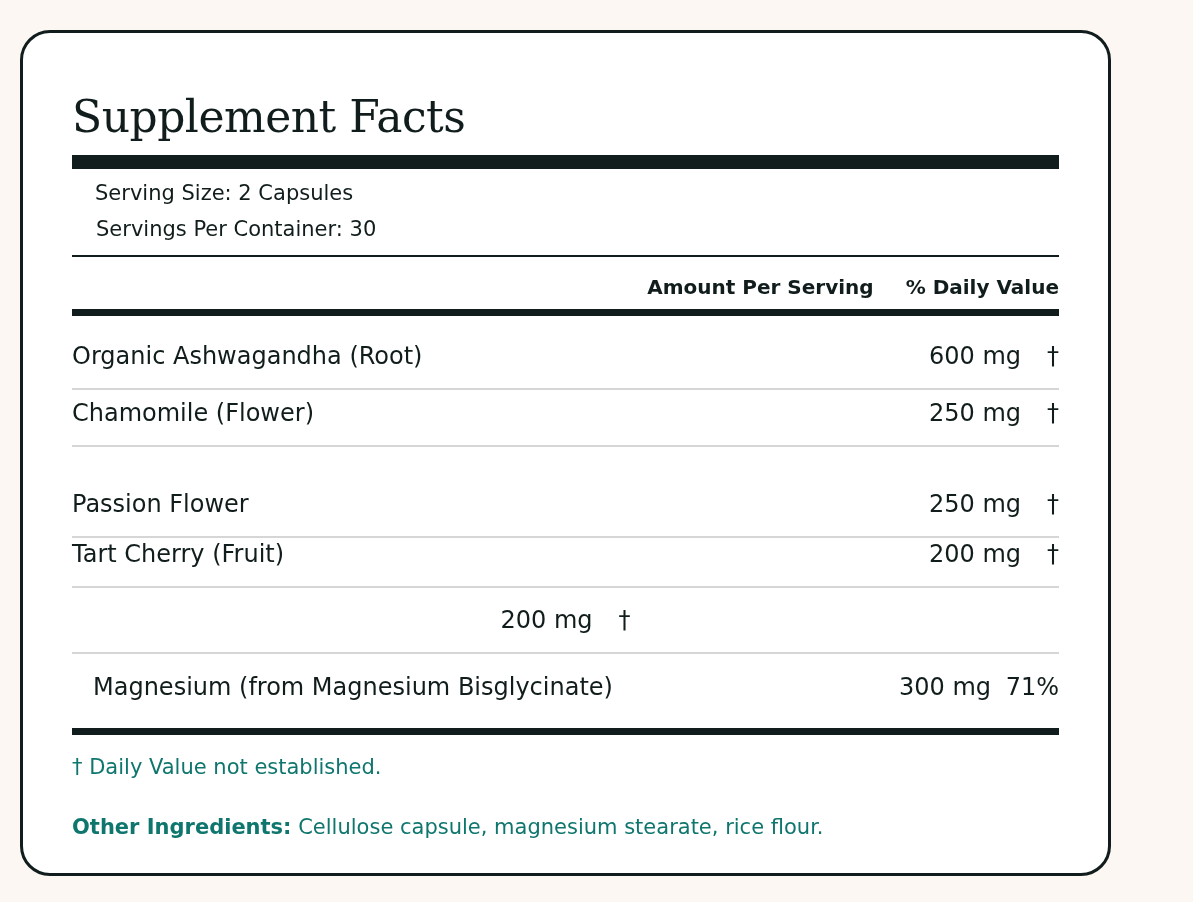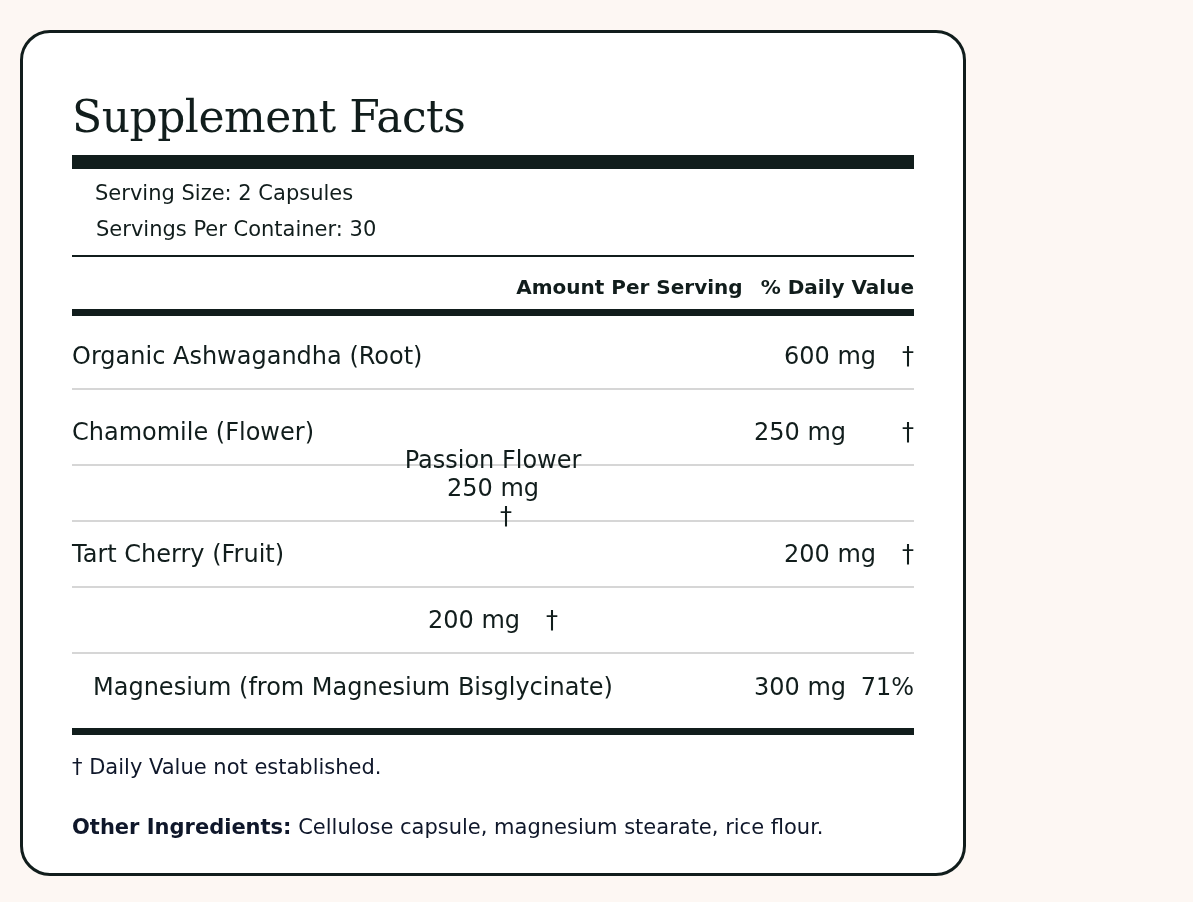--- a/index.html
+++ b/index.html
@@ -1,31 +1,31 @@
 <!DOCTYPE html>
 <html><head>
 <meta charset="utf-8">
 <style>
   html, body { margin:0; padding:0; }
   body { width:1193px; height:902px; background:#fdf7f3; position:relative; overflow:hidden; font-family:"DejaVu Sans", sans-serif; color:#111d1c; }
-  .card { position:absolute; left:20px; top:30px; width:946px; height:846px; border:3px solid #111d1c; border-radius:30px; background:#ffffff; box-sizing:border-box; }
+  .card { position:absolute; left:20px; top:30px; width:1091px; height:846px; border:3px solid #111d1c; border-radius:30px; background:#ffffff; box-sizing:border-box; }
   .inner { position:absolute; left:49px; right:49px; top:0; }
   .title { position:absolute; top:56px; left:0; font-family:"DejaVu Serif", serif; font-size:44px; line-height:56px; letter-spacing:-0.5px; font-weight:normal; }
   .bar-thick { position:absolute; left:0; right:0; height:14px; background:#111d1c; }
   .bar-mid { position:absolute; left:0; right:0; height:7px; background:#111d1c; }
   .bar-thin { position:absolute; left:0; right:0; height:2px; background:#111d1c; }
   .meta { position:absolute; left:0; font-size:21px; line-height:28px; }
-  .head { position:absolute; right:0; top:240px; font-size:20px; font-weight:bold; line-height:28px; display:flex; gap:18px;text-align:right; }
+  .head { position:absolute; right:0; top:240px; font-size:20px; font-weight:bold; line-height:28px; display:flex; gap:32px;text-align:right; }
   .row { position:absolute; left:0; right:0; height:66px; display:flex; align-items:center; border-bottom:2px solid #d6d6d6; box-sizing:border-box; font-size:24px;justify-content:center; }
   .row.last { border-bottom:none; }
   .row .name { flex:1; }
   .row .amt { text-align:right; }
   .row .dv { width:38px; text-align:right; }
   .row .dv.pct { width:68px; }
-  .foot { position:absolute; left:0; font-size:21px; color:#0f172a; line-height:28px; }
+  .foot { position:absolute; left:0; font-size:21px; color:#0f766e; line-height:28px; }
   .foot b { font-weight:bold; }
 </style>
 </head>
 <body>
 
 <div class="card">
   <div class="inner">
     <h1 class="title" style="margin:0;">Supplement Facts</h1>
     <div class="bar-thick" style="top:122px;"></div>
     <div class="meta" style="top:146px;margin-left:23px;">Serving Size: 2 Capsules</div>
@@ -35,26 +35,26 @@
       <span>Amount Per Serving</span>
       <span>% Daily Value</span>
     </div>
     <div class="bar-mid" style="top:276px;"></div>
 
     <div class="row" style="top:291px;">
       <span class="name">Organic Ashwagandha (Root)</span>
       <span class="amt">600 mg</span>
       <span class="dv">†</span>
     </div>
-    <div class="row" style="top:367px;gap:30px;">
+    <div class="row" style="top:348px;">
       <span class="name">Chamomile (Flower)</span>
       <span class="amt">250 mg</span>
       <span class="dv">†</span>
     </div>
-    <div class="row" style="top:423px;flex-direction:column;">
+    <div class="row" style="top:439px;">
       <span class="name">Passion Flower</span>
       <span class="amt">250 mg</span>
       <span class="dv">†</span>
     </div>
     <div class="row" style="top:489px;">
       <span class="name">Tart Cherry (Fruit)</span>
       <span class="amt">200 mg</span>
       <span class="dv">†</span>
     </div>
     <div class="row" style="top:555px;">

